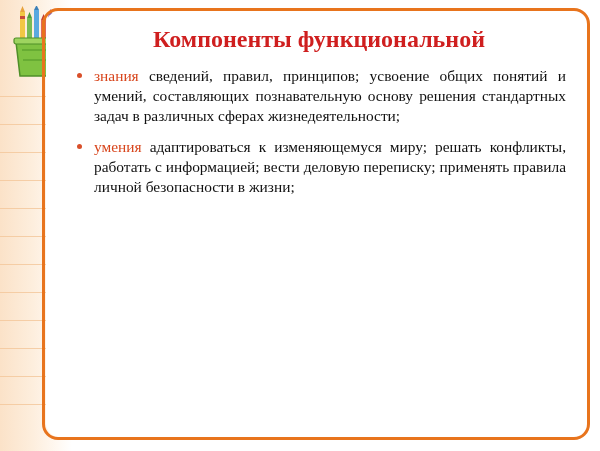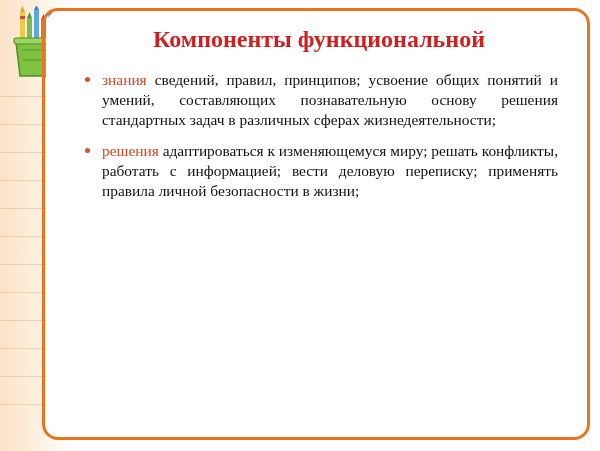--- a/index.html
+++ b/index.html
@@ -94,21 +94,21 @@
     font-size: 24px;
     line-height: 1.22;
     margin: 2px 14px 12px 14px;
   }
   .title .line2 {
     display: block;
   }
 
   ul.bullets {
     list-style: none;
-    margin: 16px;
+    margin: 8px;
     padding: 0;
   }
   ul.bullets > li {
     position: relative;
     padding-left: 22px;
     margin-bottom: 11px;
     font-size: 15.4px;
     line-height: 1.30;
     color: #111111;
     text-align: justify;
@@ -184,19 +184,19 @@
     </div>
 
     <ul class="bullets">
       <li>
         <span class="dot"></span>
         <span class="kw">знания </span>
         <span>сведений, правил, принципов; усвоение общих понятий и умений, составляющих познавательную основу решения стандартных задач в различных сферах жизнедеятельности;</span>
       </li>
       <li>
         <span class="dot"></span>
-        <span class="kw">решения </span>
+        <span class="kw">умения </span>
         <span>адаптироваться к изменяющемуся миру; решать конфликты, работать с информацией; вести деловую переписку; применять правила личной безопасности в жизни;</span>
       </li>
     </ul>
 
   </div>
 </div>
 
 </body></html>

